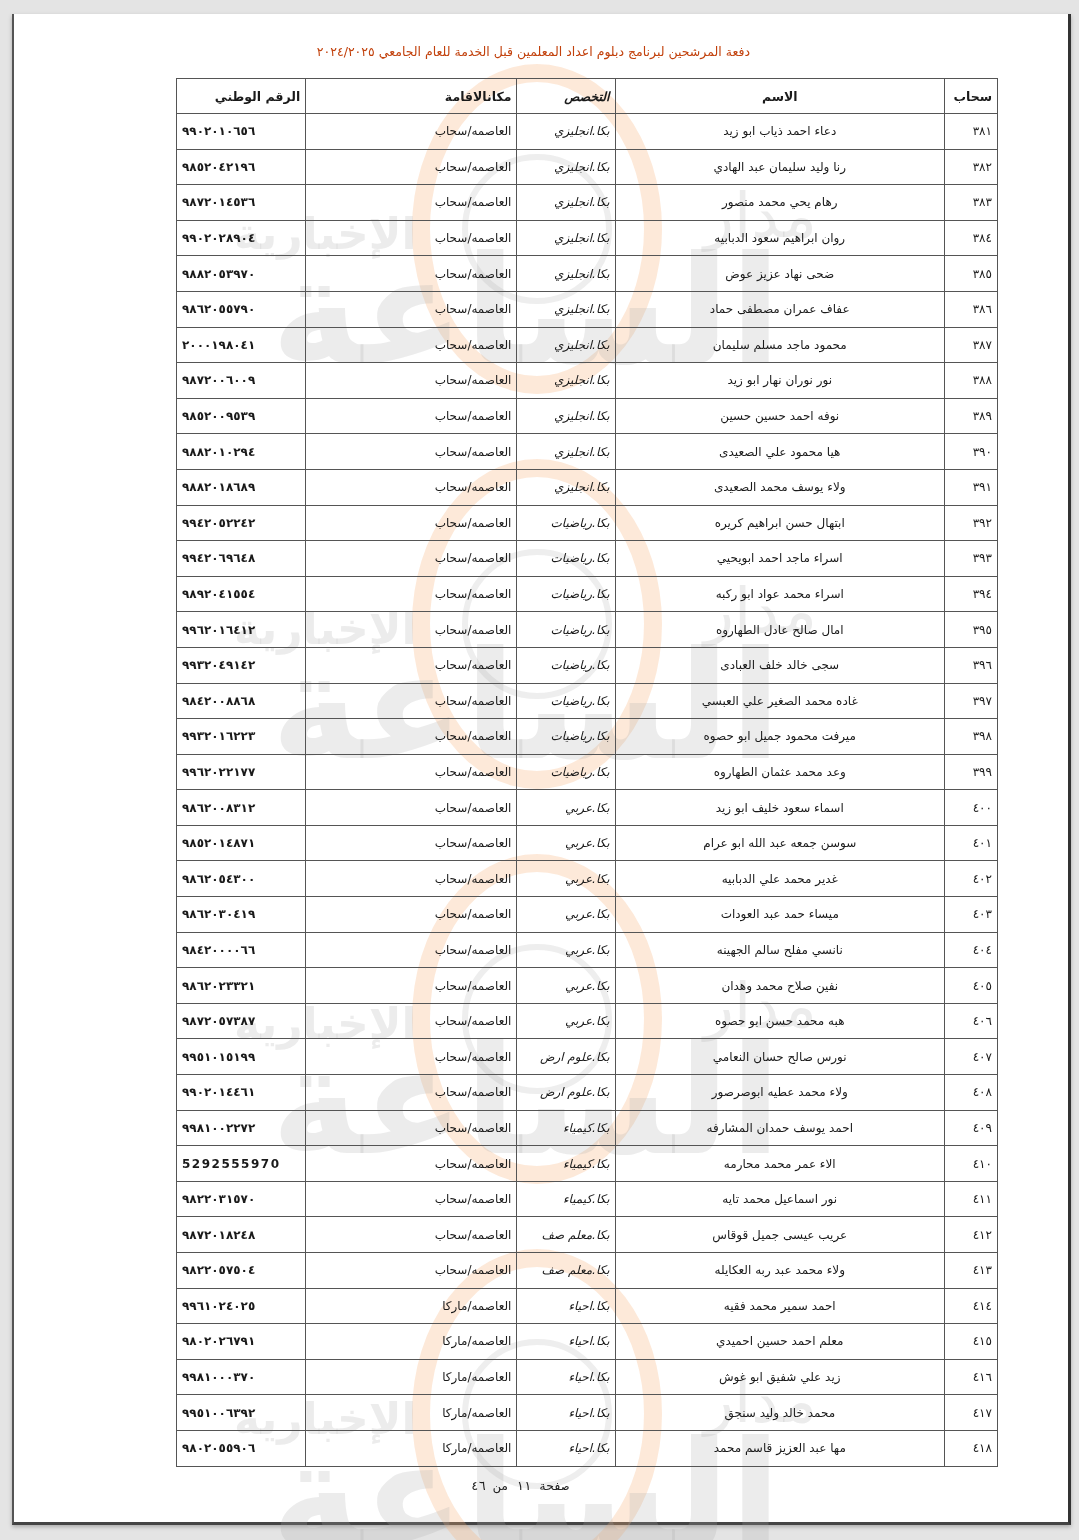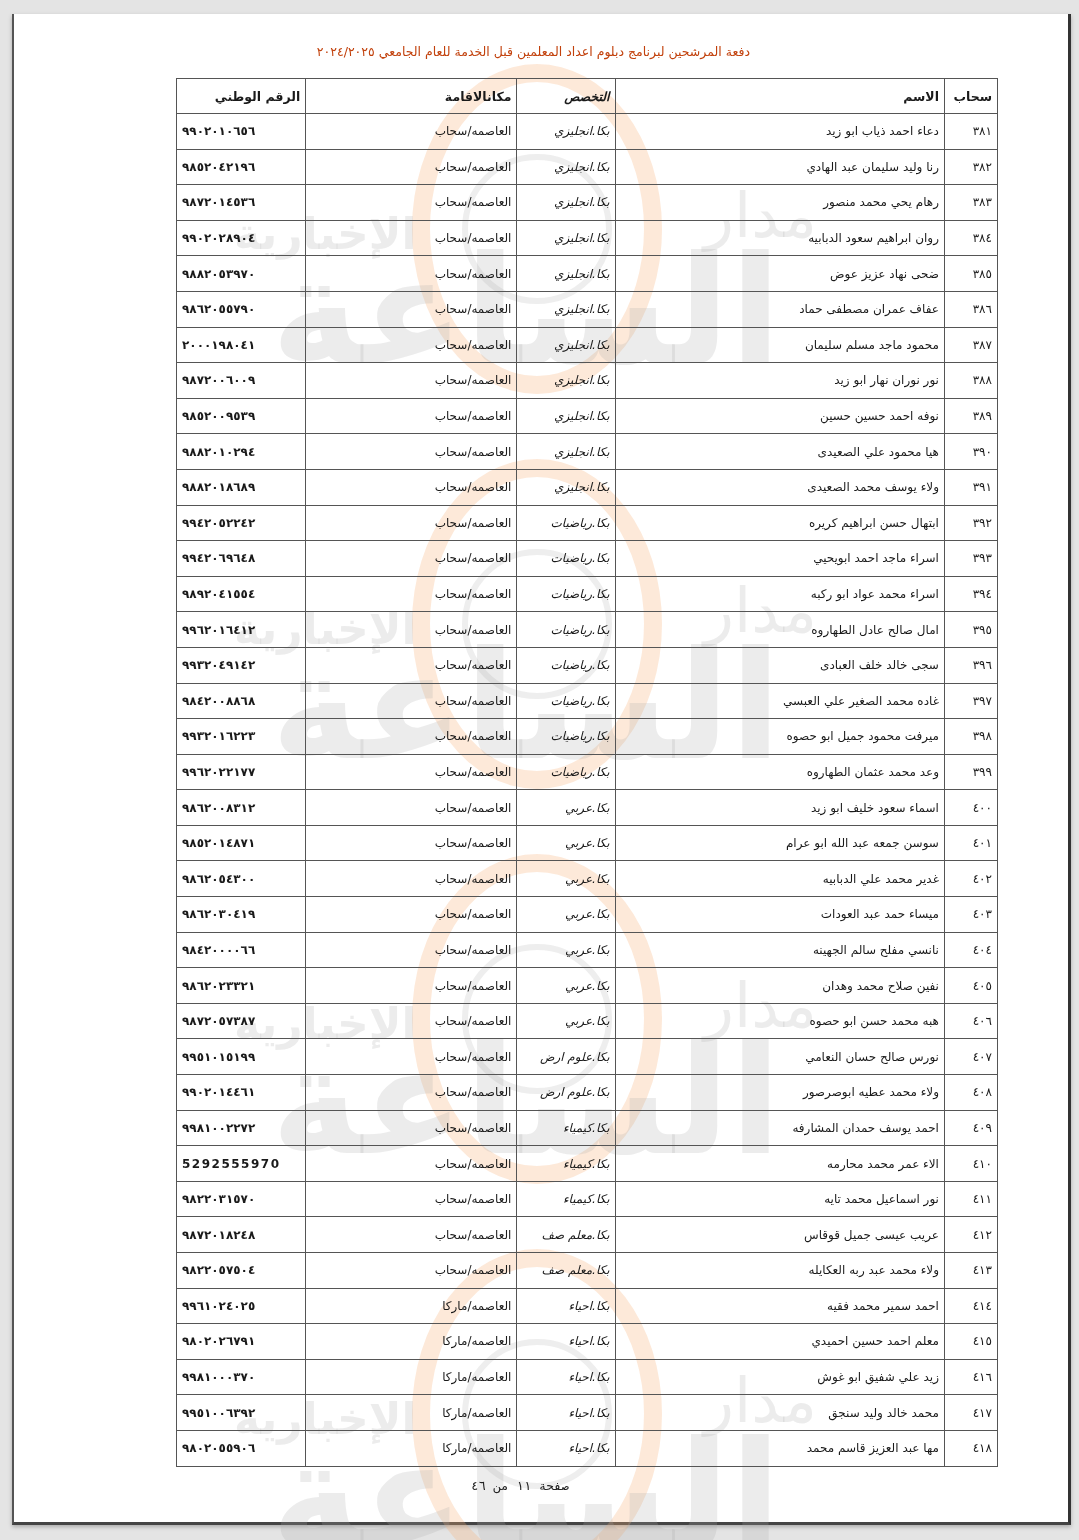--- a/index.html
+++ b/index.html
@@ -54,21 +54,21 @@
     table-layout: fixed;
   }
   table.roster th, table.roster td {
     border: 1px solid #555;
     height: 34.6px; padding: 0 5px;
     white-space: nowrap; overflow: hidden;
     background: transparent;
   }
   table.roster th { font-weight: bold; font-size: 12.5px; height: 34px; }
   .c-num { width: 42px; text-align: right; }
-  .c-name { width: 318px; text-align: right; margin-top: 28px; }
+  .c-name { width: 318px; text-align: center; margin-top: 28px; }
   .c-spec { width: 87px; text-align: right; font-style: italic; }
   .c-res { width: 200px; text-align: right; }
   .c-nid { width: 118px; text-align: left; font-weight: bold; letter-spacing: 1.5px; margin-top: 8px; }
   th.c-nid { text-align: right; letter-spacing: 0; }
   .page-footer {
     position: absolute; left: 440px; top: 1478px; width: 160px;
     text-align: center; direction: rtl;
     font-size: 12.5px; color: #222; z-index: 2; font-family: Liberation Mono, monospace;
   }
 </style>

